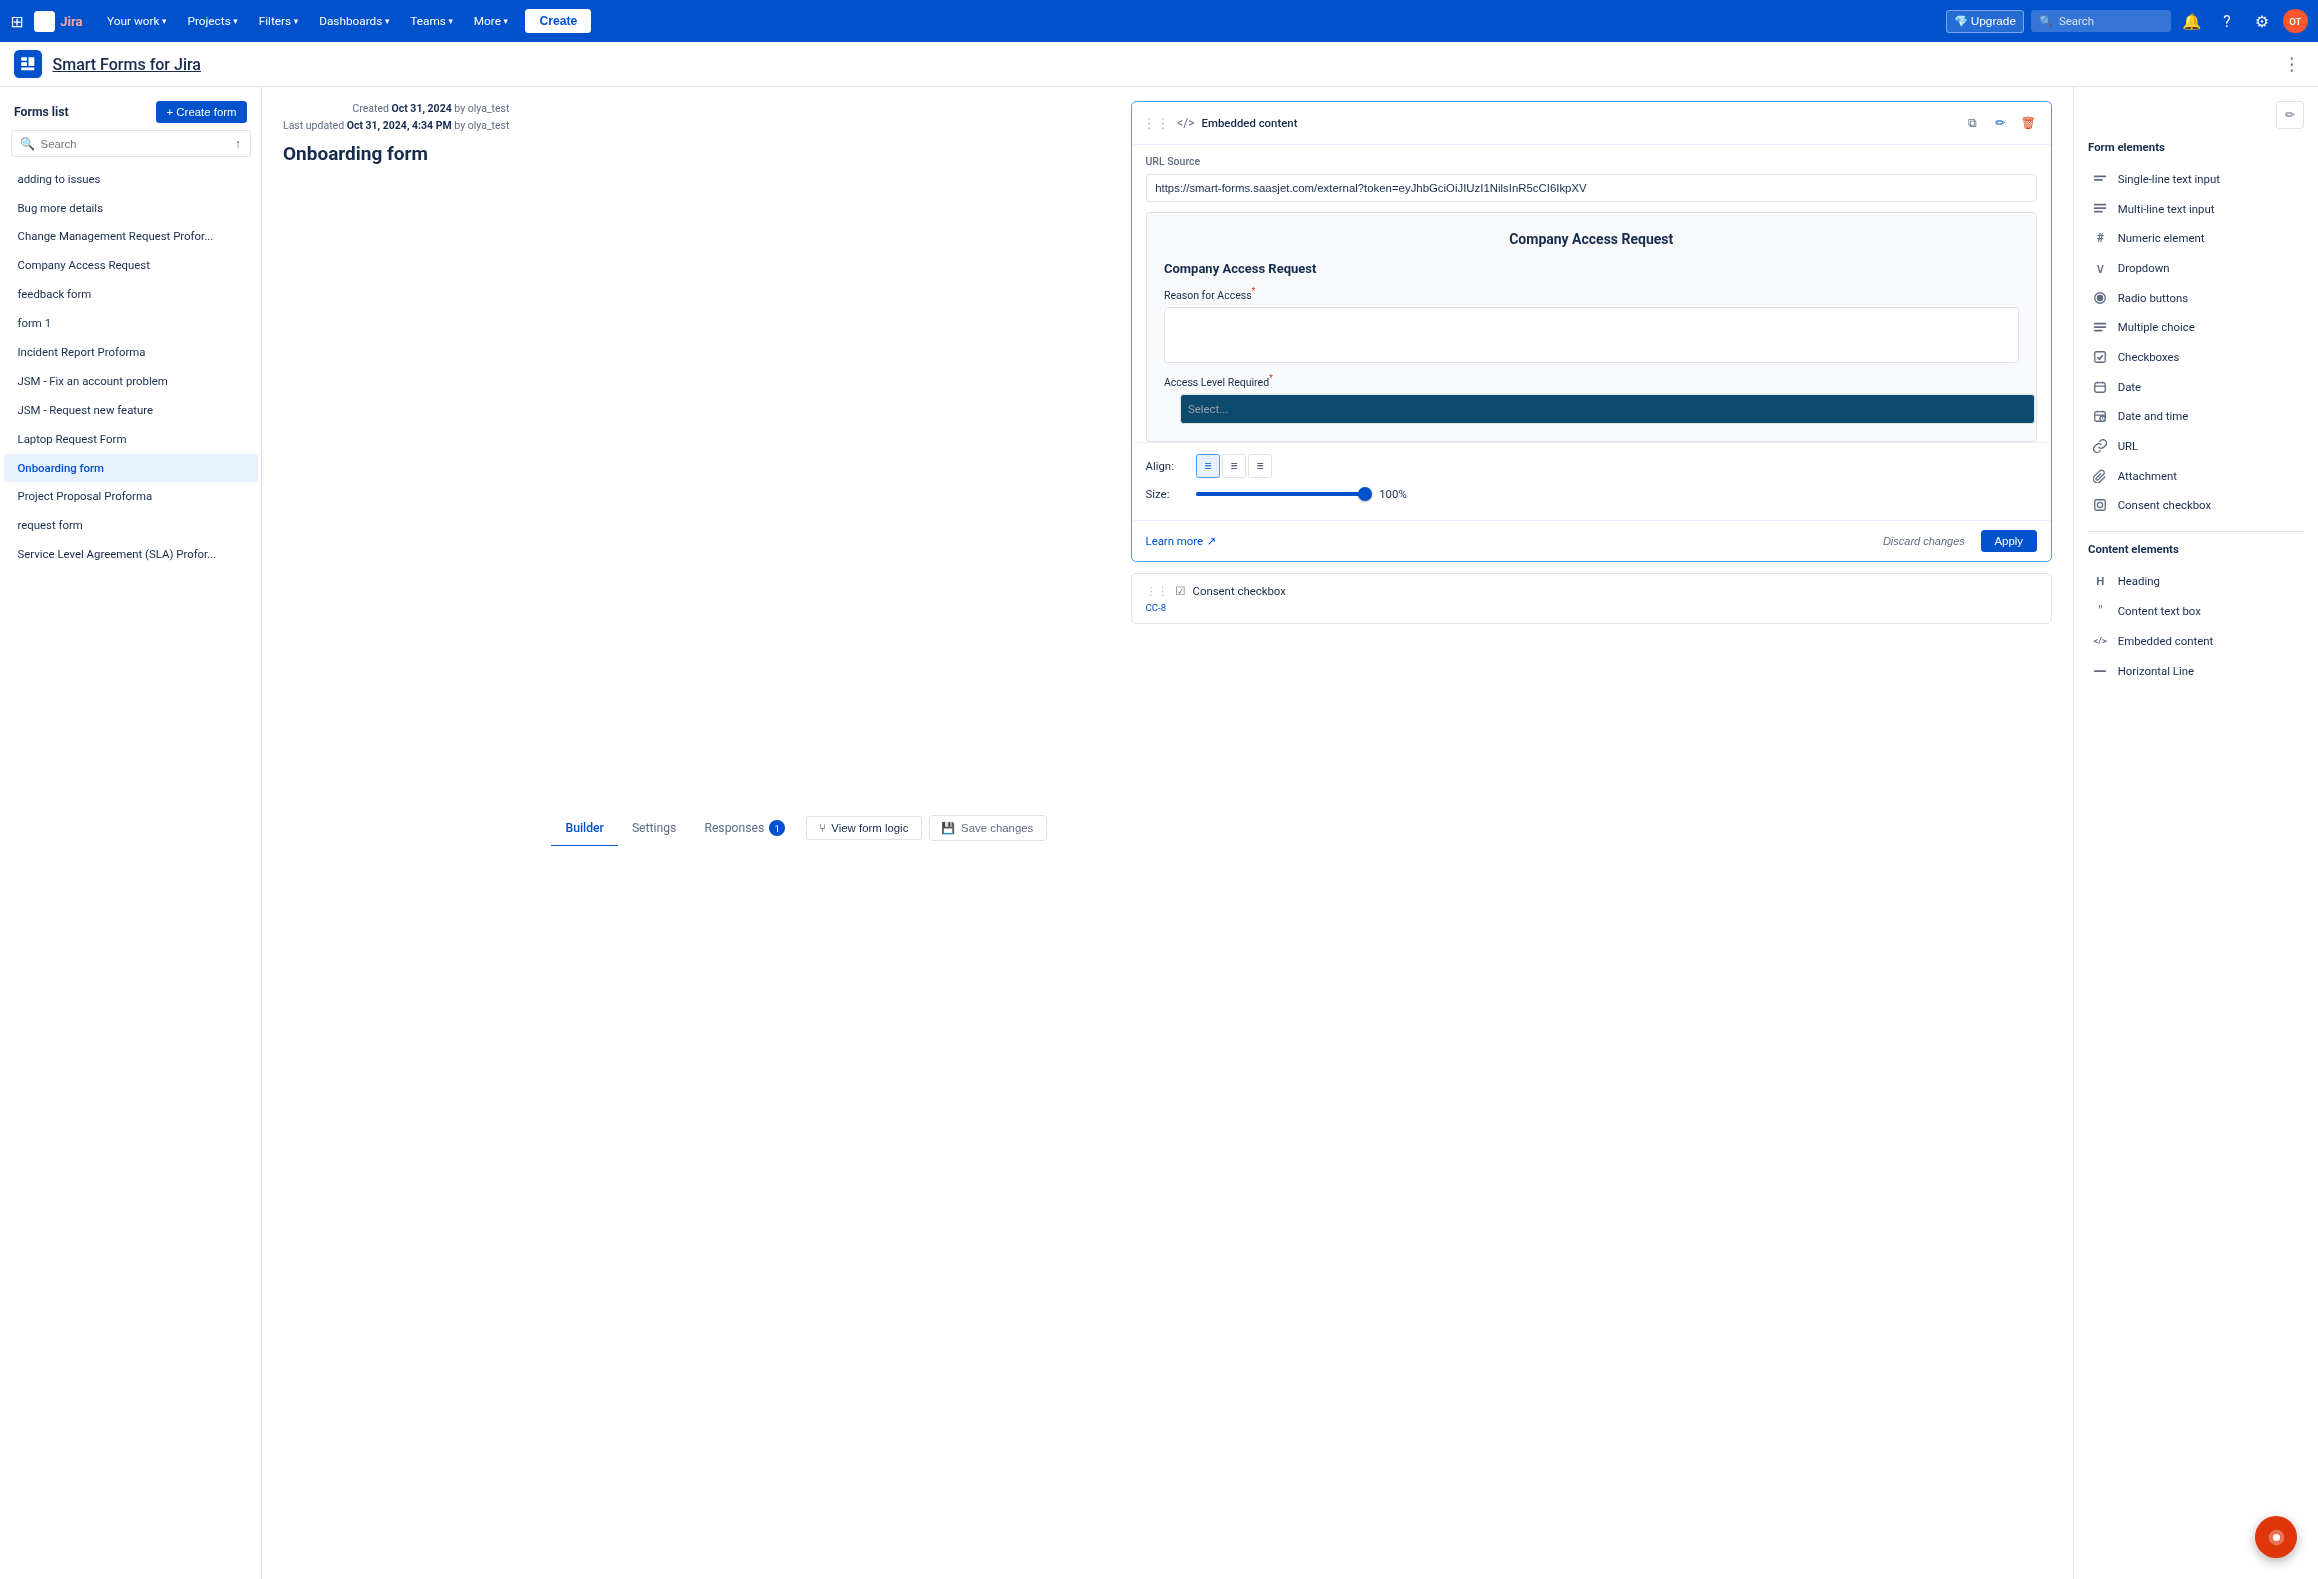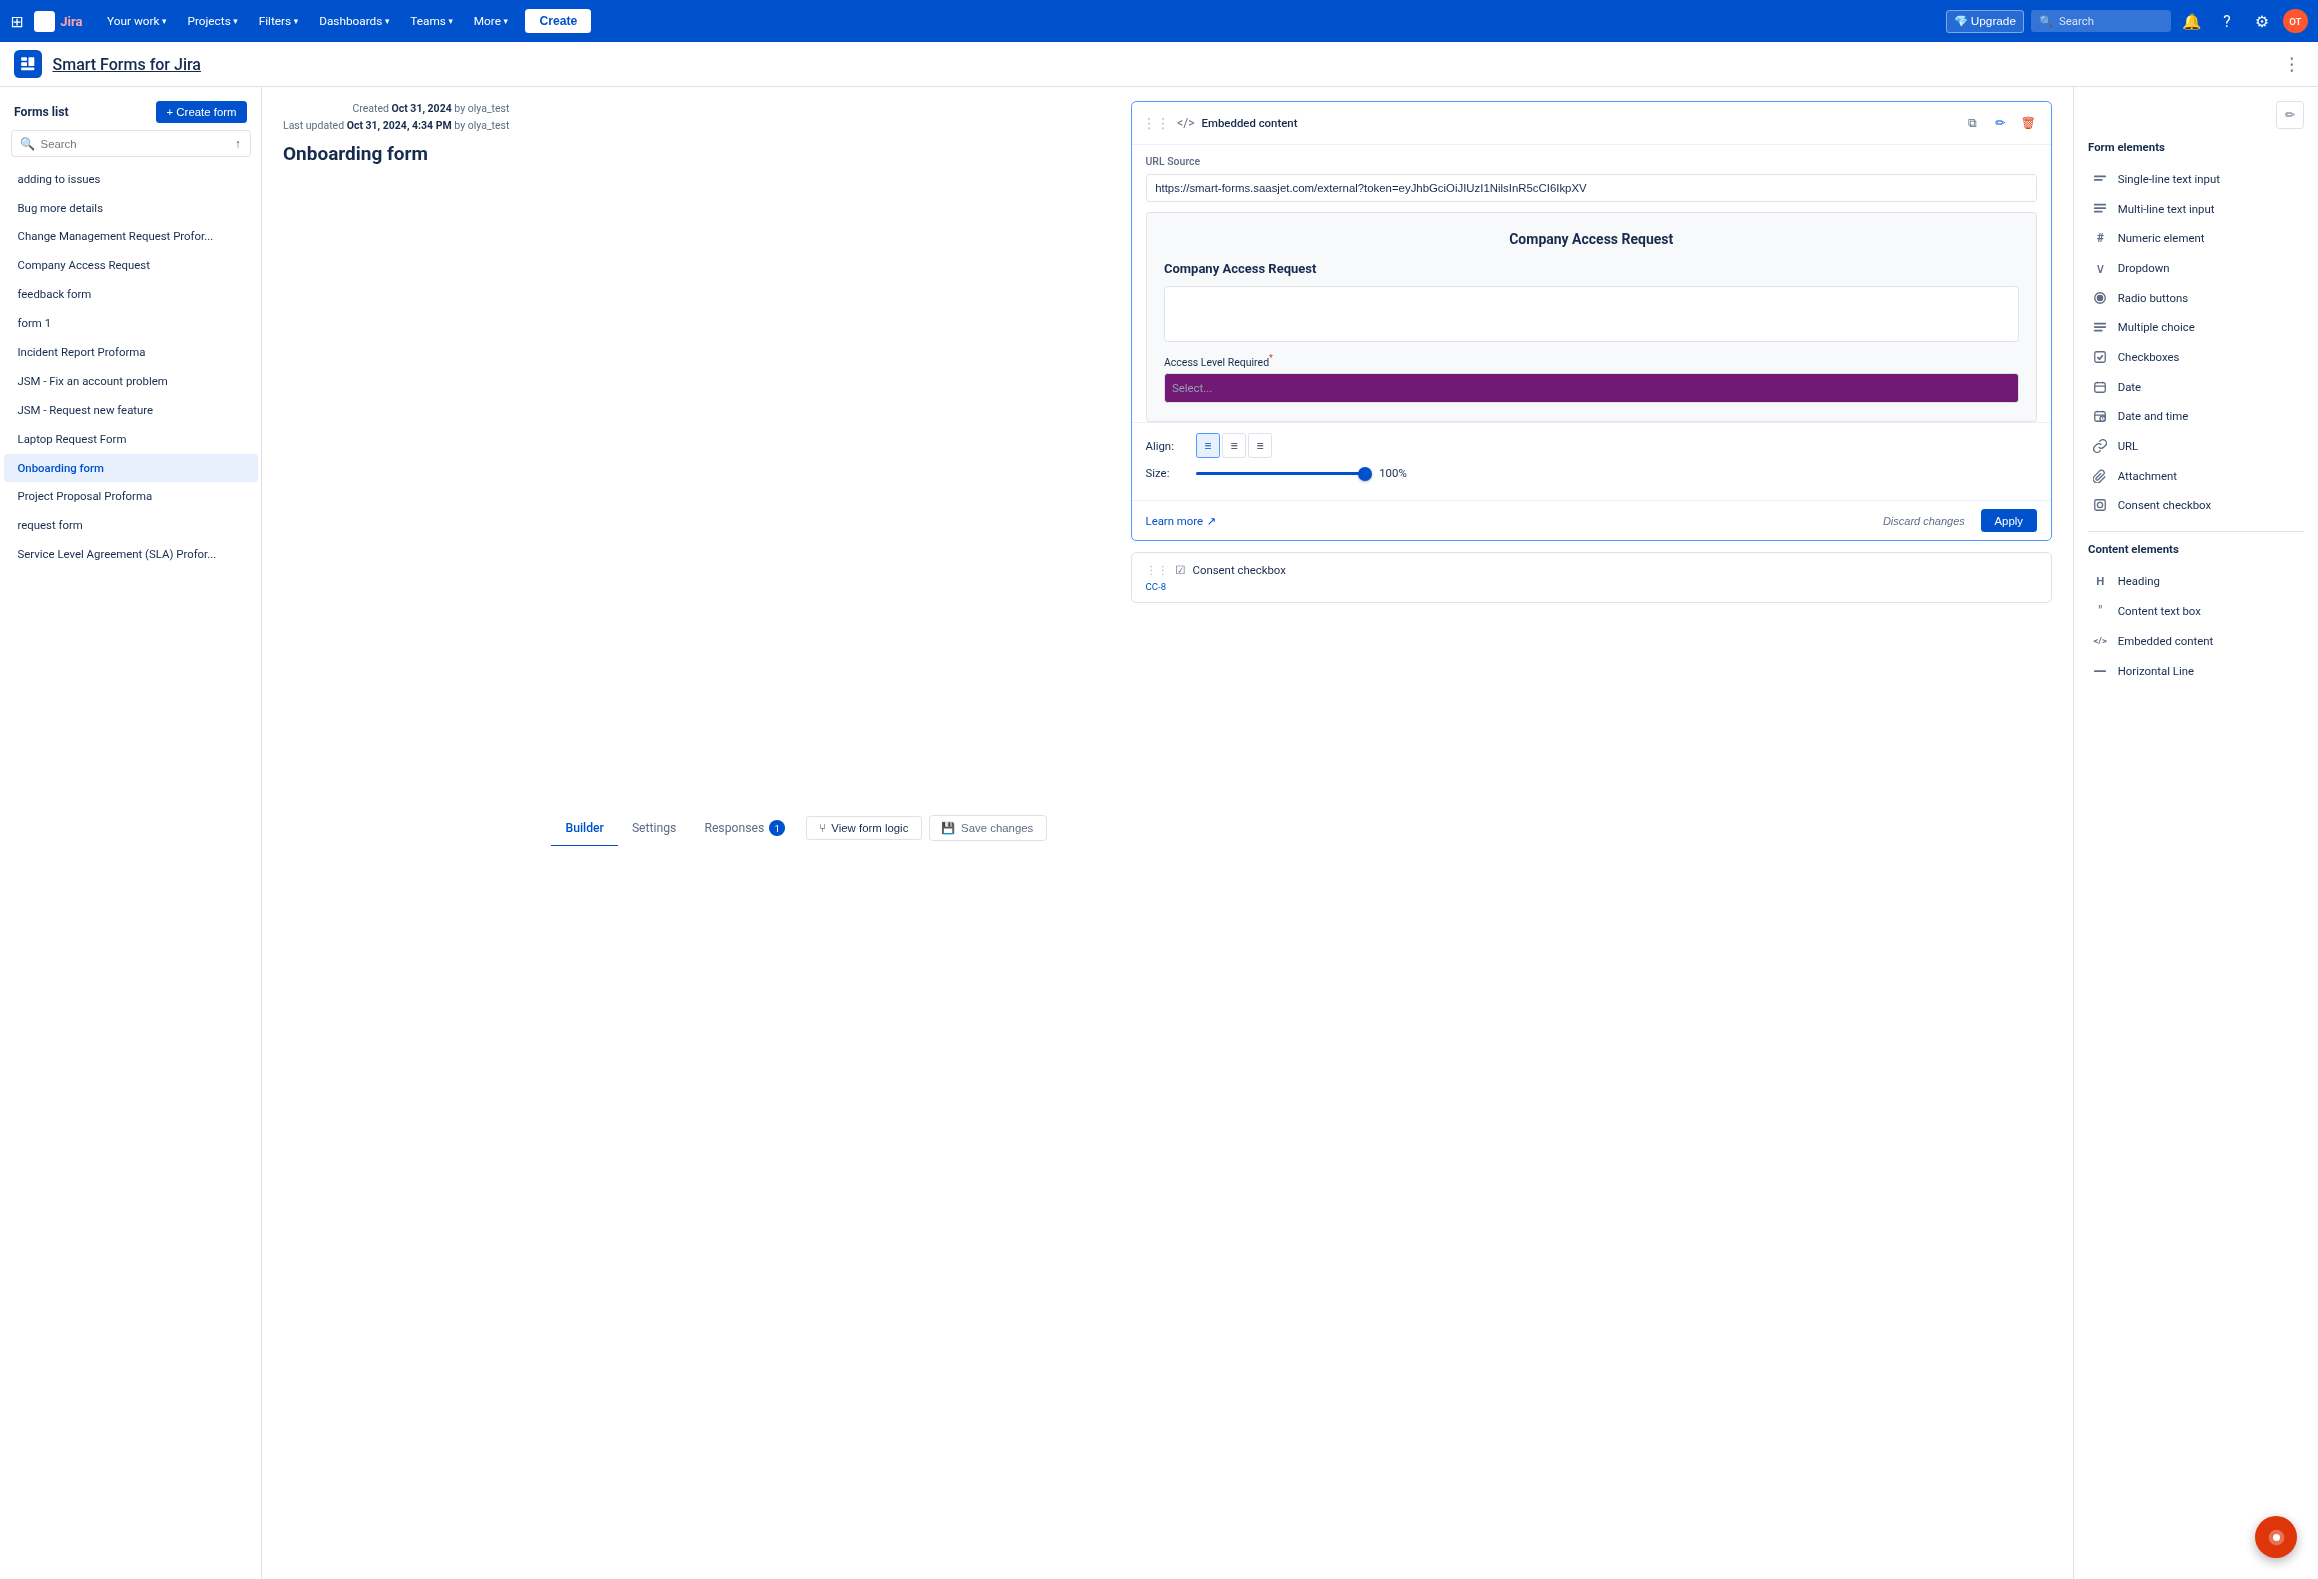--- a/index.html
+++ b/index.html
@@ -90,21 +90,21 @@
     .embedded-preview {
       margin: 0 14px; border: 0.9px solid #dfe1e6; border-radius: 3.5px;
       overflow: hidden; background: #f8f9fa;
     }
     .embedded-preview-inner { padding: 17.5px; }
     .preview-title { font-size: 14px; font-weight: 700; text-align: center; color: #172b4d; margin-bottom: 14px; }
     .preview-subtitle { font-size: 13px; font-weight: 700; color: #172b4d; margin-bottom: 10.5px; }
     .preview-field-label { font-size: 10.5px; color: #172b4d; margin-bottom: 5.2px; }
     .preview-field-label sup { color: #de350b; }
     .preview-textarea { width: 100%; border: 0.9px solid #dfe1e6; border-radius: 3.5px; padding: 7px; height: 56px; background: #fff; margin-bottom: 10.5px; }
-    .preview-select { width: 100%; border: 0.9px solid #dfe1e6; border-radius: 3.5px; padding: 7px; background: #701a75; color: #97a0af; font-size: 11.4px; }
+    .preview-select { width: 100%; border: 0.9px solid #dfe1e6; border-radius: 3.5px; padding: 7px; background: #0c4a6e; color: #97a0af; font-size: 11.4px; margin-left: 16px; }
 
     .element-settings { padding: 10.5px 14px; border-top: 0.9px solid #e8f0fe; }
     .setting-row { display: flex; align-items: center; gap: 6px; margin-bottom: 8.7px; }
     .setting-label { font-size: 11.4px; color: #172b4d; min-width: 44px; }
     .align-btns { display: flex; gap: 1.7px; }
     .align-btn { width: 24.5px; height: 24.5px; display: flex; align-items: center; justify-content: center; border: 0.9px solid #dfe1e6; border-radius: 2.6px; cursor: pointer; font-size: 12.2px; color: #172b4d; background: #fff; }
     .align-btn.active { background: #e8f0fe; border-color: #4c9aff; color: #0052cc; }
     .size-slider-container { display: flex; align-items: center; gap: 8.7px; flex: 1; }
     .size-slider { width: 175px; height: 3.5px; background: #dfe1e6; border-radius: 1.7px; position: relative; cursor: pointer; }
     .size-slider-fill { height: 100%; background: #0052cc; border-radius: 1.7px; width: 100%; }
@@ -294,20 +294,23 @@
 
         <div class="url-source-section">
           <div class="url-source-label">URL Source</div>
           <input class="url-source-input" type="text" value="https://smart-forms.saasjet.com/external?token=eyJhbGciOiJIUzI1NilsInR5cCI6IkpXV" style="">
         </div>
 
         <div class="embedded-preview">
           <div class="embedded-preview-inner">
             <div class="preview-title">Company Access Request</div>
             <div class="preview-subtitle">Company Access Request</div>
+            <div class="preview-field-label">
+              <span>Reason for Access</span><sup>*</sup>
+            </div>
             <div class="preview-textarea"></div>
             <div class="preview-field-label">
               <span>Access Level Required</span><sup>*</sup>
             </div>
             <div class="preview-select">Select...</div>
           </div>
         </div>
 
         <div class="element-settings">
           <div class="setting-row">

